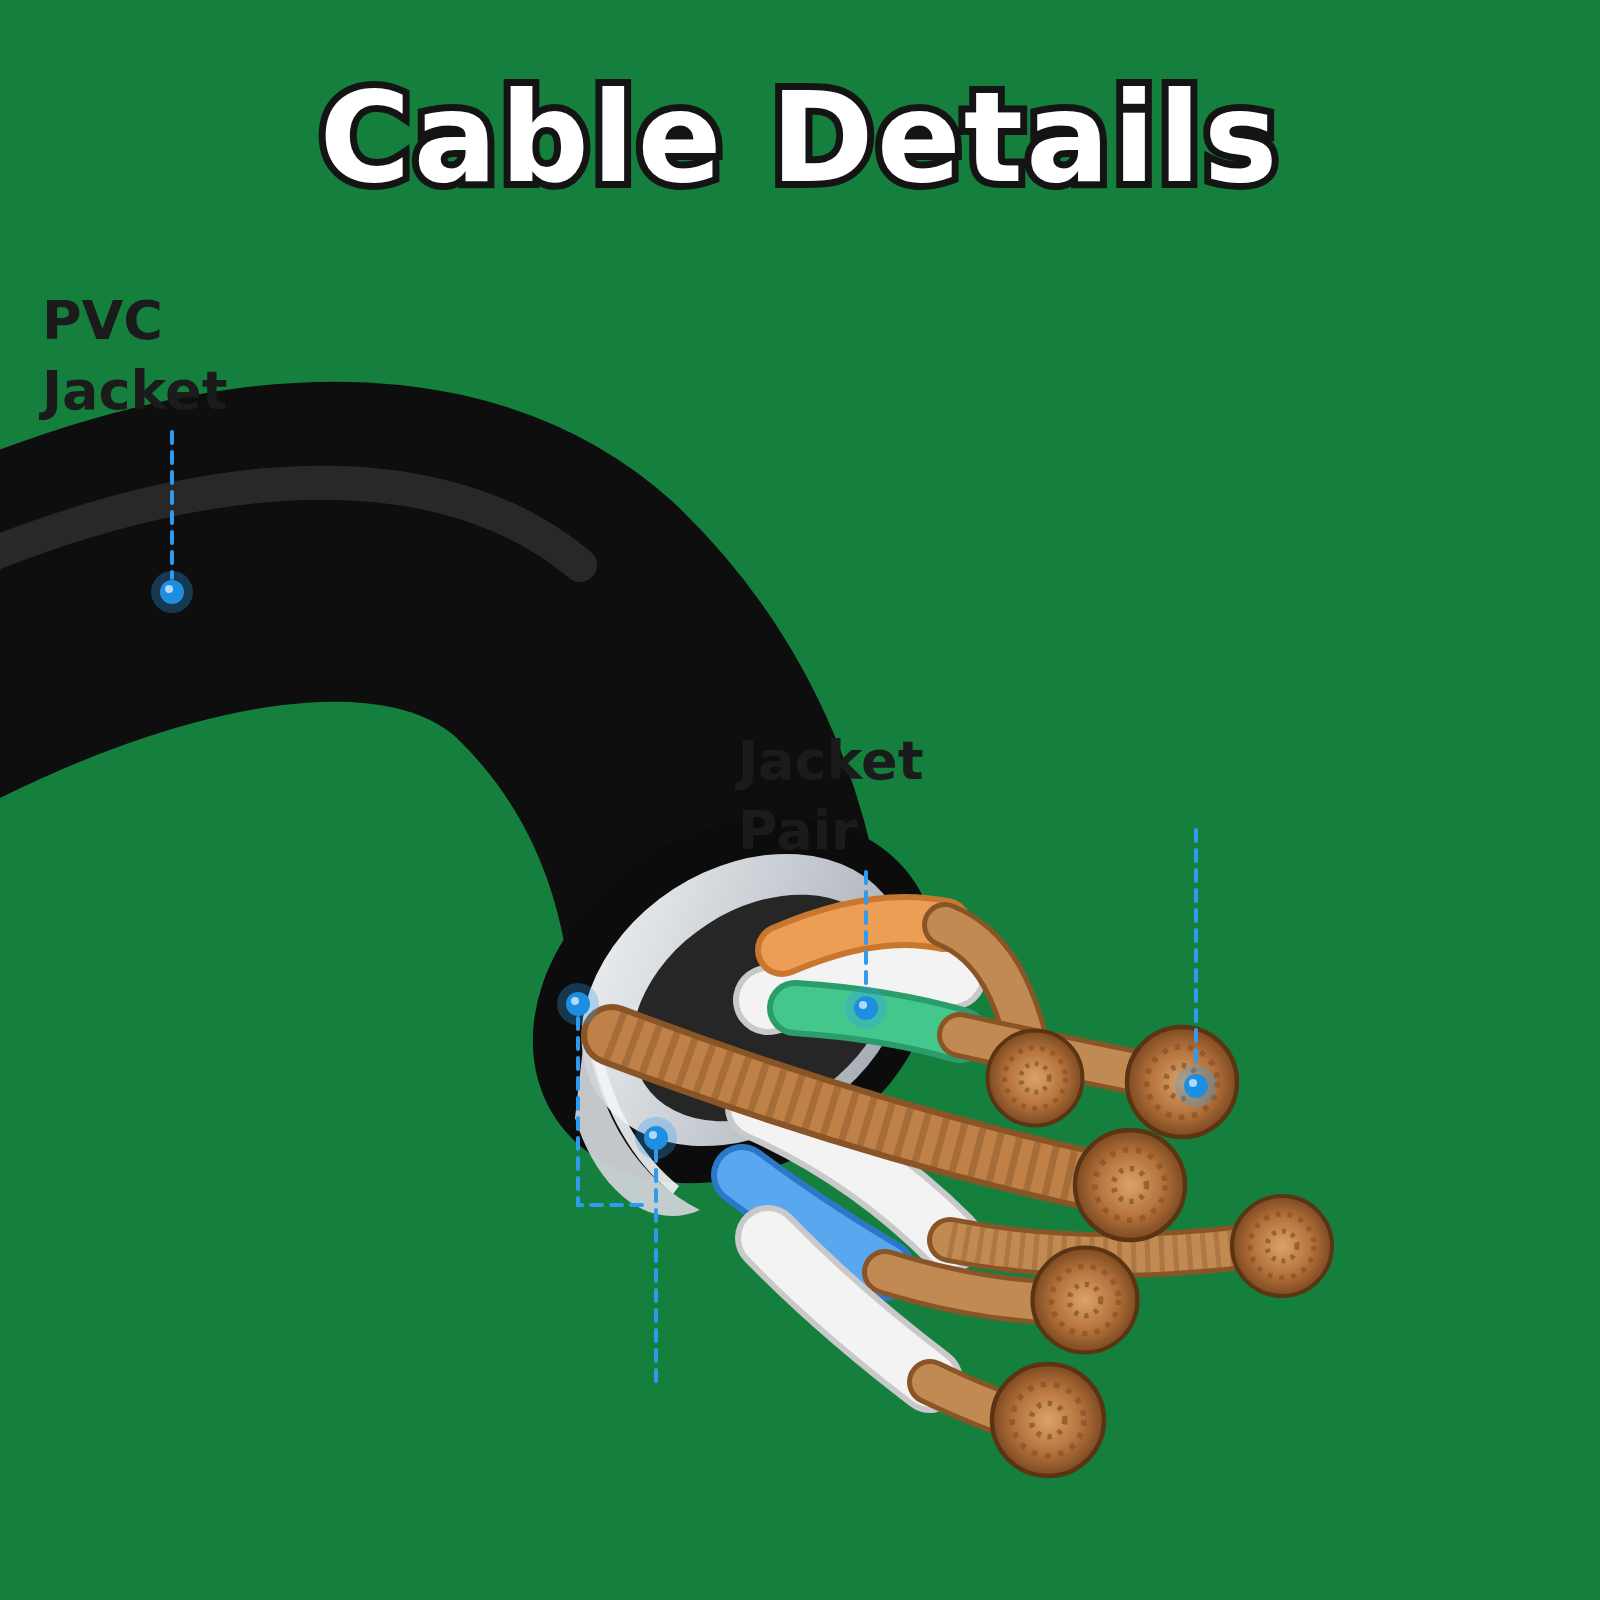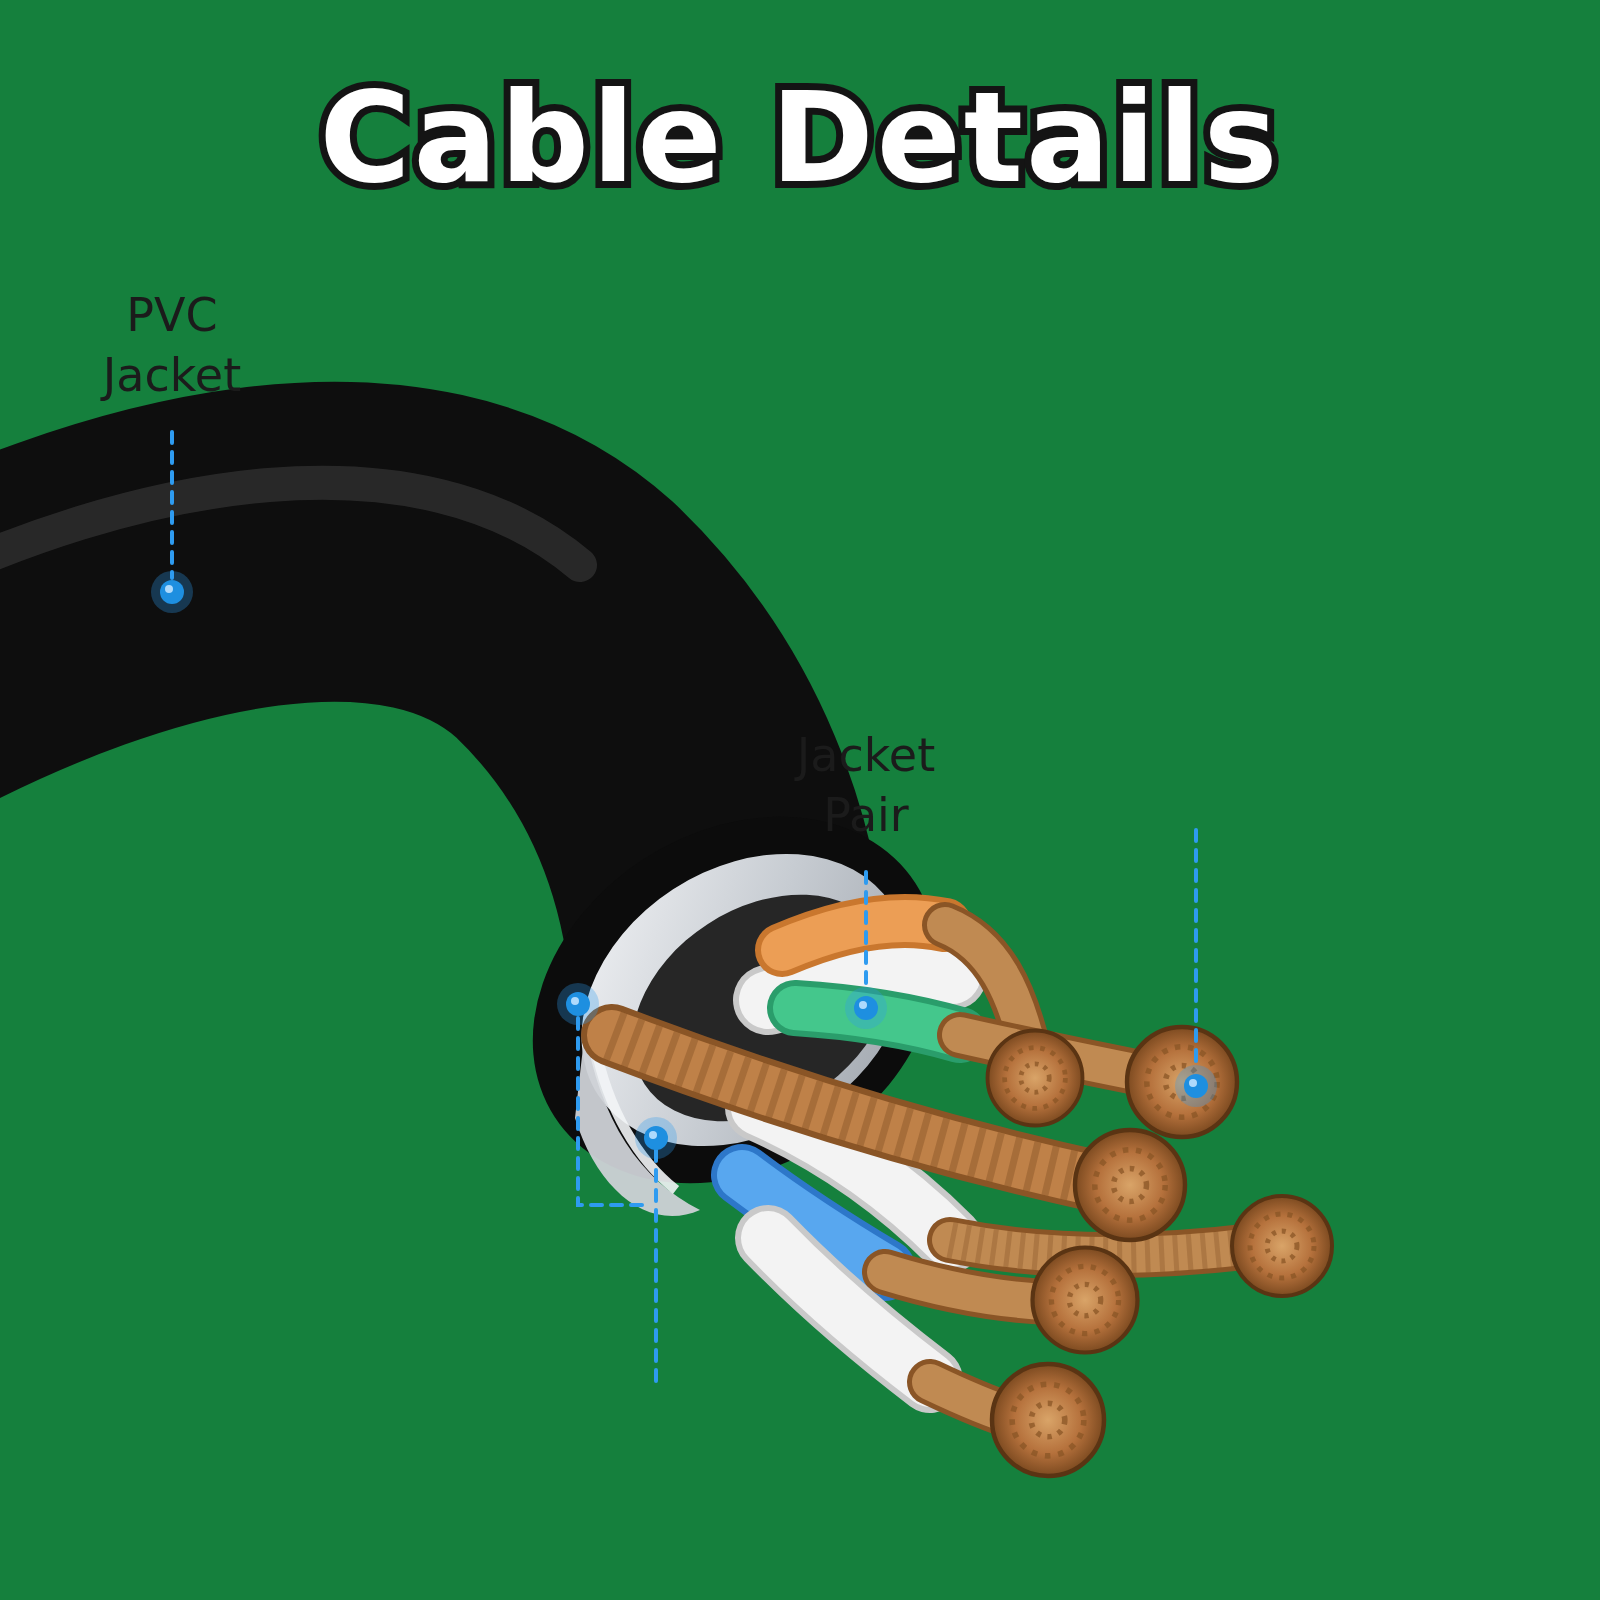--- a/index.html
+++ b/index.html
@@ -18,22 +18,22 @@
     display:inline-block;
   }
   .title.stroke{
     position:absolute;left:0;right:0;
     color:#141414;
     -webkit-text-stroke:14px #141414;
   }
   .title.fill{position:relative;color:#ffffff;}
   .lbl{
     position:absolute;
-    font-weight:400;font-size:46px;line-height:1.3;
-    color:#1b1b1b;text-align:center;white-space:pre-line;
+    font-weight:700;font-size:54px;line-height:1.3;
+    color:#1b1b1b;white-space:pre-line;
   }
   .lbl-pvc{left:42px;top:286px;width:260px;}
   .lbl-twisted{left:738px;top:726px;width:256px;}
   .lbl-copper{left:1056px;top:682px;width:280px;}
   .lbl-foil{left:486px;top:1392px;width:348px;}
   .callout-line{stroke:#2e9bf0;stroke-width:4;stroke-dasharray:11 9;fill:none;stroke-linecap:round;}
 </style>
 </head>
 <body>
 

